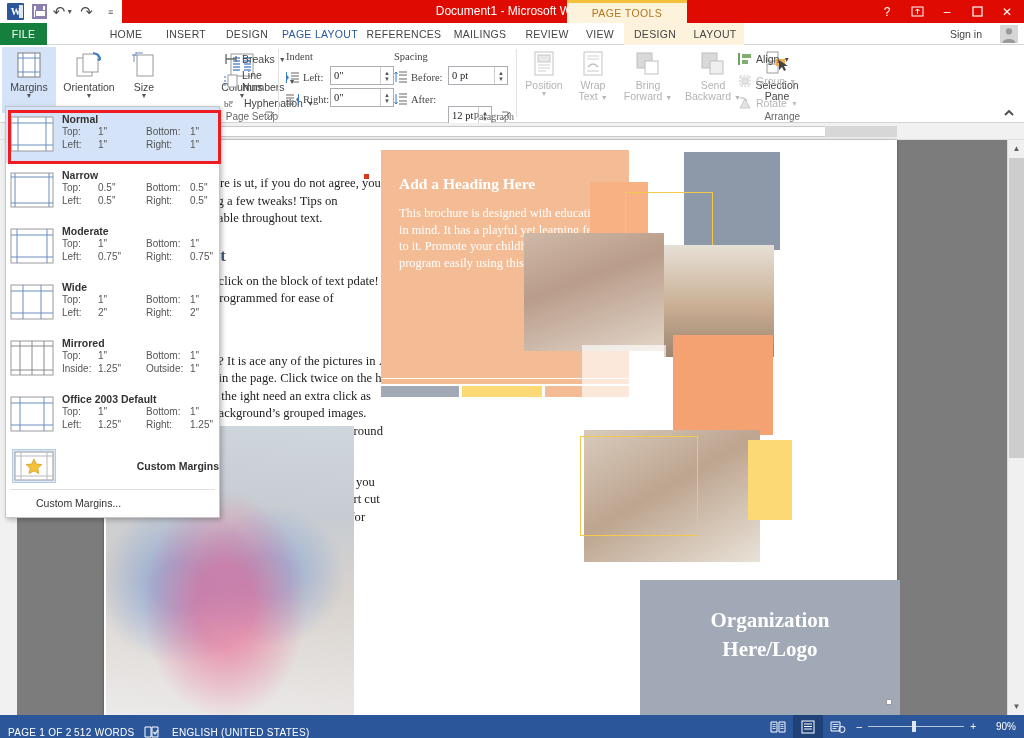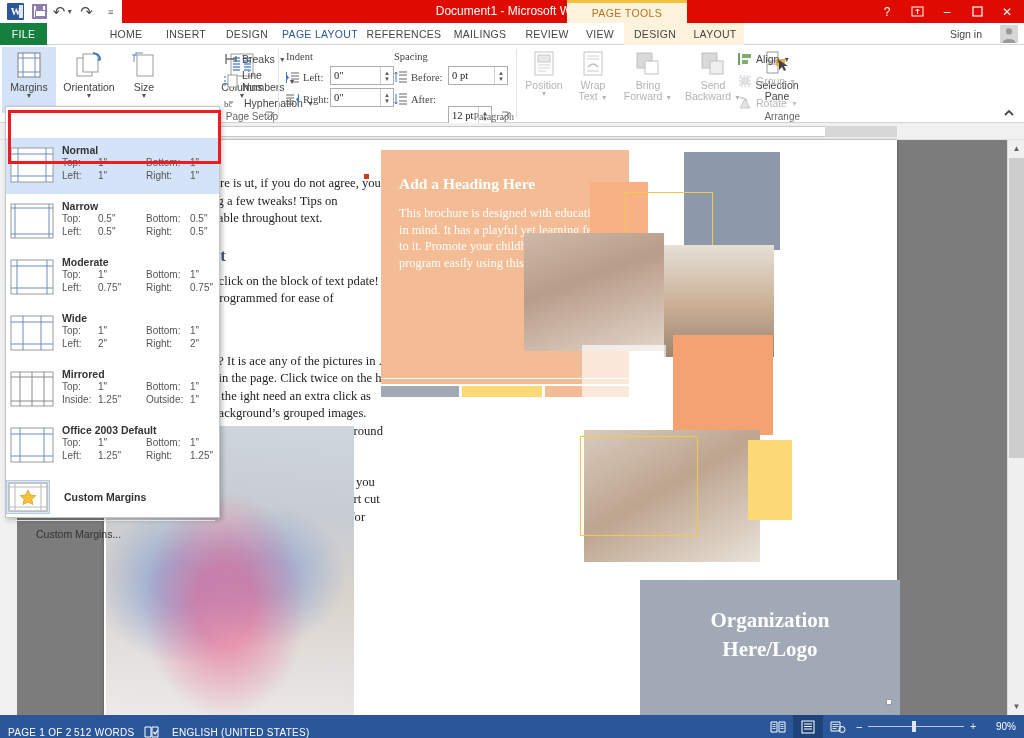--- a/index.html
+++ b/index.html
@@ -181,34 +181,34 @@
   }
   .handle { position:absolute; width:6px; height:6px; background:#fff; border:1px solid #9a9a9a; }
 
   
   .dropdown {
     position: absolute; left: 5px; top: 106px; width: 215px; height: 412px;
     background: #fff; border: 1px solid #c6c6c6; box-shadow: 2px 2px 5px rgba(0,0,0,.25);
     z-index: 50;
   }
   .mitem { position: relative; height: 56px; display: flex; align-items: flex-start; padding: 6px 0 0 4px; cursor: pointer; }
-  .mitem.highlight { background: #d4e3f7; margin-top: 31px; }
+  .mitem.highlight { background: #d4e3f7; }
   .mthumb { width: 44px; height: 36px; flex: 0 0 44px; margin-top: 3px; }
   .minfo { margin-left: 8px; font-size: 10.5px; color: #444; }
   .mtitle { font-weight: bold; color: #333; font-size: 10.5px; margin-bottom: 2px; }
   .mrow { display: flex; font-size: 10px; color: #555; line-height: 13px; }
   .mrow .k { width: 36px; }
   .mrow .v { width: 48px; }
   .mrow .k2 { width: 44px; }
   .redbox {
     position: absolute; left: 8px; top: 110px; width: 213px; height: 54px;
     border: 3px solid #ee1c20; z-index: 60; pointer-events: none;
   }
   .custom-item {
-    height: 46px; display:flex; align-items:center; cursor:pointer; padding-left: 0;
+    height: 46px; display:flex; align-items:center; cursor:pointer; padding-left: 6px; justify-content: space-between;
   }
   .custom-thumb { width: 44px; height: 34px; background:#dce8f7; border:1px solid #b4cbe5;
                   display:flex; align-items:center; justify-content:center; }
   .custom-label { margin-left: 14px; font-size: 10.5px; color: #333; font-weight: bold; }
   .menu-sep { height: 1px; background: #e0e0e0; margin: 0 4px; }
   .custom-bottom { height: 26px; display:flex; align-items:center; padding-left: 30px;
                    font-size: 10.5px; color: #333; cursor: pointer; }
 
   
   .statusbar {

